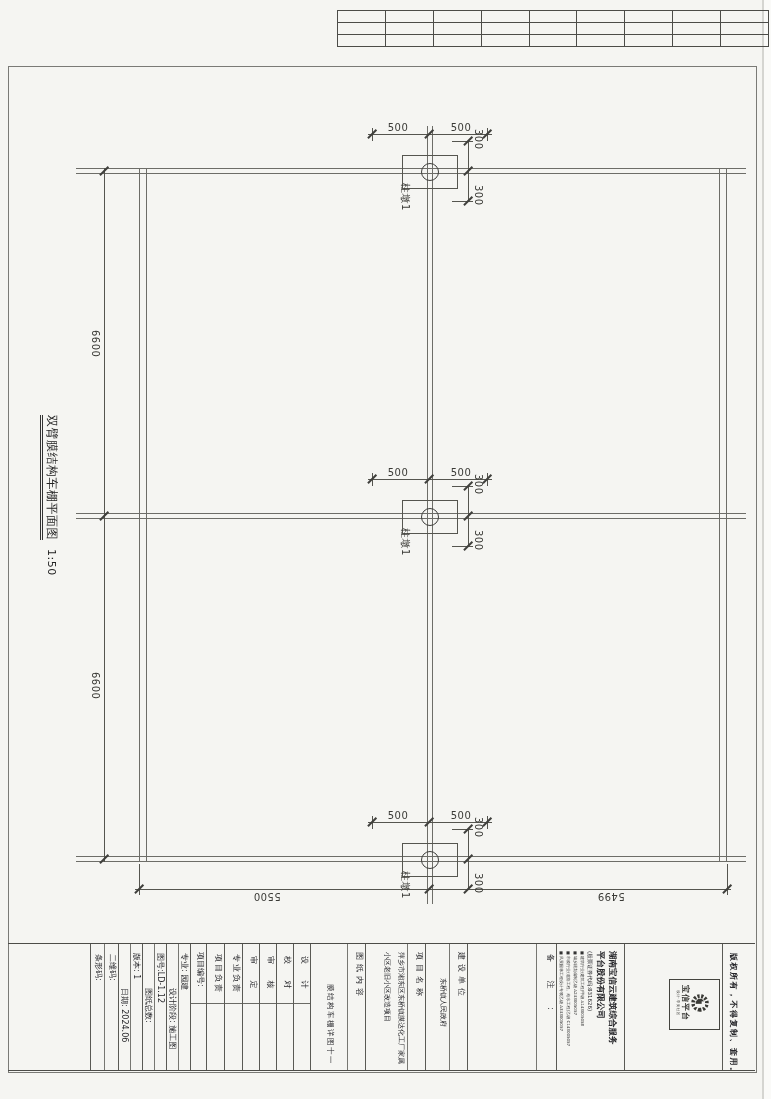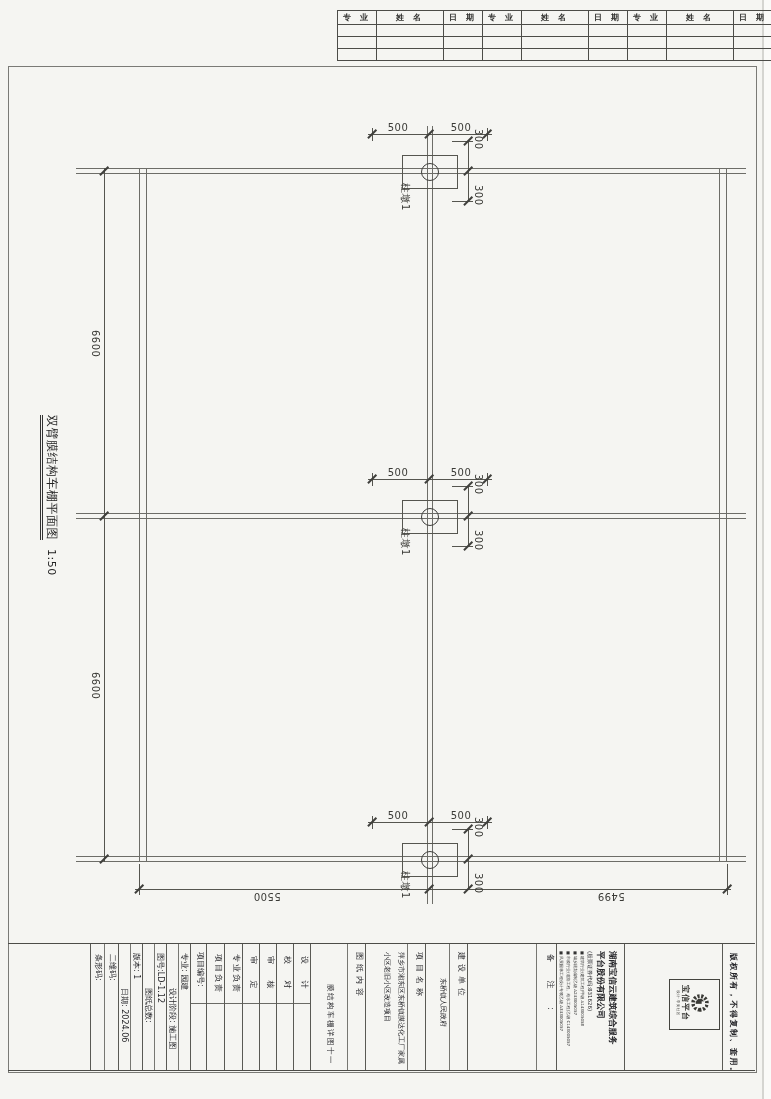--- a/index.html
+++ b/index.html
@@ -50,31 +50,20 @@
 </head>
 <body>
 
 <div class="sheet">
 
   <div class="paper-right"></div>
   <div class="paper-edge"></div>
 
   <table class="sigtab">
     <tbody>
-        <tr class="hdr">
-      <td style="width:38px">专 业</td>
-      <td style="width:66px">姓 名</td>
-      <td style="width:38px">日 期</td>
-      <td style="width:38px">专 业</td>
-      <td style="width:66px">姓 名</td>
-      <td style="width:38px">日 期</td>
-      <td style="width:38px">专 业</td>
-      <td style="width:66px">姓 名</td>
-      <td style="width:38px">日 期</td>
-    </tr>
     <tr>
           <td></td>
           <td></td>
           <td></td>
           <td></td>
           <td></td>
           <td></td>
           <td></td>
           <td></td>
           <td></td>

